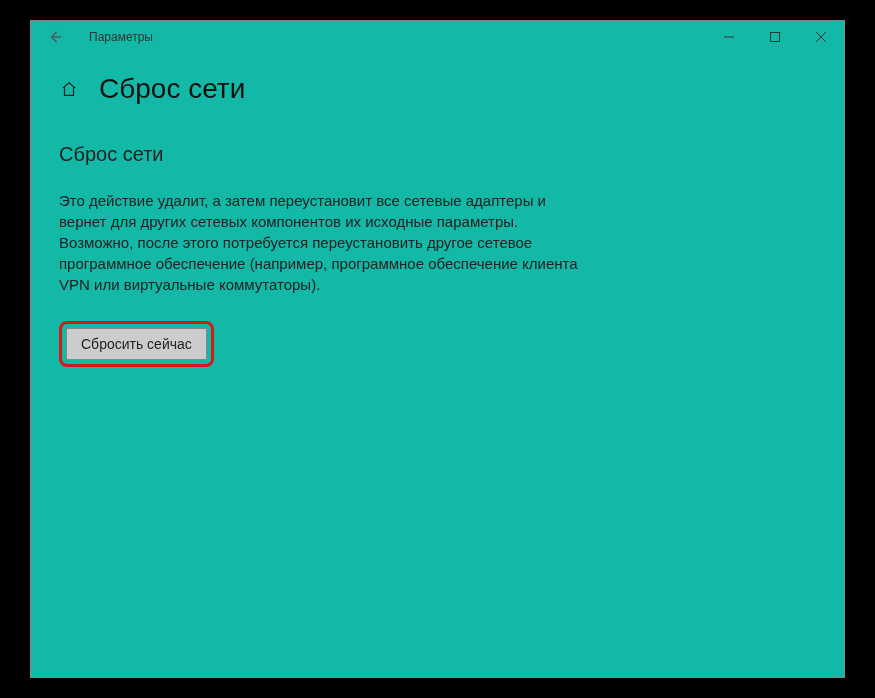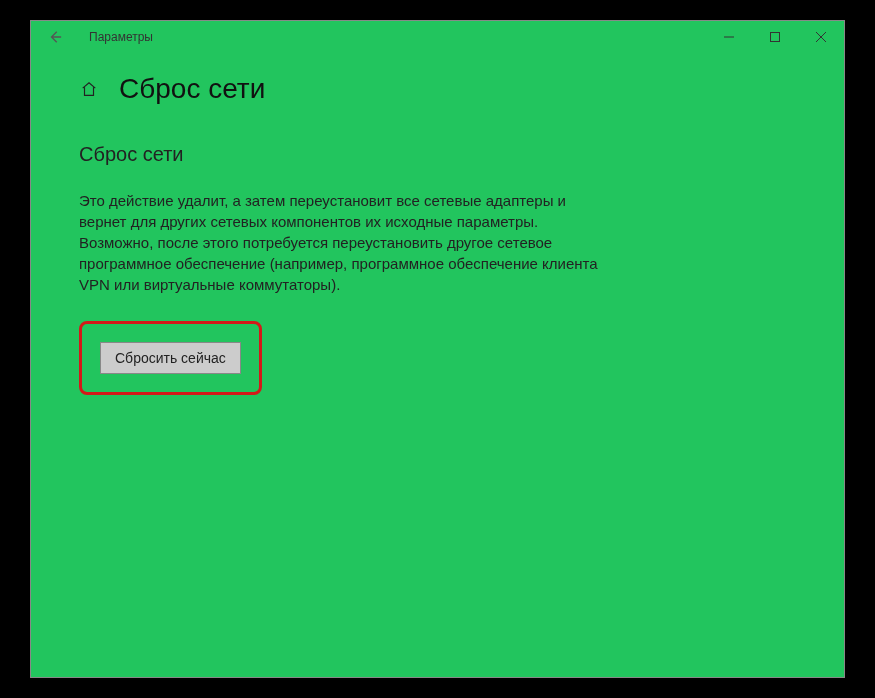--- a/index.html
+++ b/index.html
@@ -13,21 +13,21 @@
       width: 875px;
       height: 698px;
       position: relative;
     }
     .window {
       position: absolute;
       top: 20px;
       left: 30px;
       width: 815px;
       height: 658px;
-      background: #22c55e;
+      background: #14b8a6;
       border: 1px solid #888;
       display: flex;
       flex-direction: column;
     }
     .titlebar {
       height: 32px;
       display: flex;
       align-items: center;
       padding-left: 8px;
       font-size: 12px;
@@ -68,21 +68,20 @@
     .win-ctrl svg {
       width: 10px;
       height: 10px;
       stroke: #333;
       fill: none;
       stroke-width: 1;
     }
     .content {
       padding: 20px 28px 0 28px;
       flex: 1;
-      margin-left: 20px;
     }
     .heading-row {
       display: flex;
       align-items: center;
       gap: 20px;
       margin-bottom: 38px;
     }
     .home-icon {
       width: 20px;
       height: 20px;
@@ -110,21 +109,21 @@
     }
     .body-text {
       font-size: 15px;
       line-height: 1.4;
       color: #222;
       max-width: 520px;
       margin-bottom: 18px;
     }
     .reset-btn-wrap {
       display: inline-block;
-      padding: 18px;
+      padding: 4px;
       border: 3px solid #d41919;
       border-radius: 8px;
       margin-top: 8px;
     }
     .reset-btn {
       background: #cccccc;
       border: 1px solid #888;
       padding: 7px 14px;
       font-size: 14px;
       color: #222;

